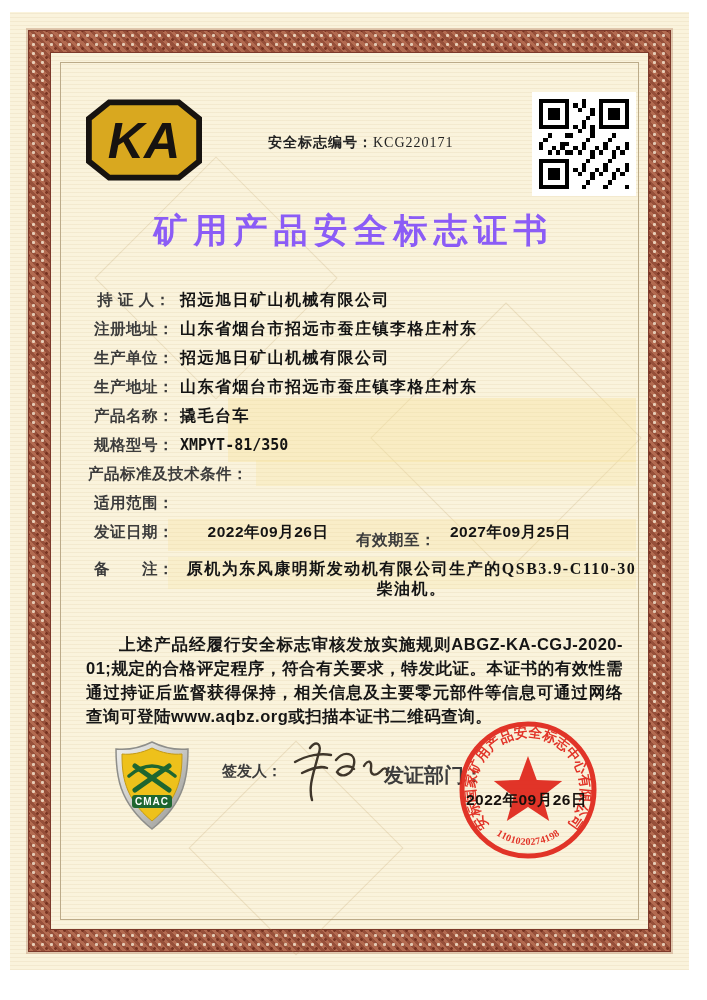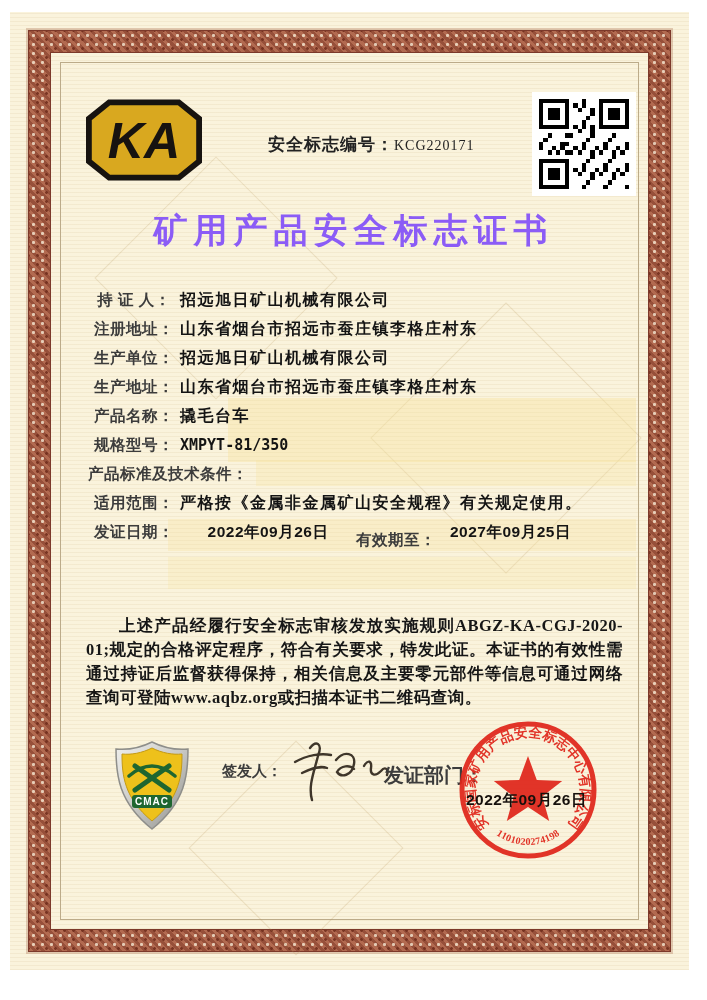--- a/index.html
+++ b/index.html
@@ -39,21 +39,21 @@
   
   .wm{position:absolute;border:1px solid rgba(183,148,92,.22);transform:rotate(45deg);pointer-events:none;}
   .wm1{left:120px;top:180px;width:170px;height:170px;}
   .wm2{left:400px;top:330px;width:190px;height:190px;}
   .wm3{left:210px;top:760px;width:150px;height:150px;}
 
   
   .ka-logo{position:absolute;left:86px;top:98px;width:116px;height:84px;}
   .mark-line{position:absolute;left:268px;top:133px;white-space:nowrap;
     font-family:"Liberation Serif",serif;color:#222;}
-  .mark-line .lbl{font-size:17px;font-weight:600;letter-spacing:1px;}
+  .mark-line .lbl{font-size:14px;font-weight:600;letter-spacing:1px;}
   .mark-line .val{font-size:14px;letter-spacing:1px;}
   .qr-wrap{position:absolute;left:532px;top:92px;width:104px;height:104px;background:#ffffff;}
   .qr-wrap svg{position:absolute;left:7px;top:7px;width:90px;height:90px;}
 
   
   .title{
     position:absolute;left:0;right:0;top:208px;text-align:center;
     font-family:"Liberation Serif","DejaVu Serif",serif;
     font-size:34px;font-weight:800;letter-spacing:6px;color:#8b5cf6;
   }
@@ -75,22 +75,22 @@
 
   
   .hl{position:absolute;pointer-events:none;}
   .hl1{left:228px;top:398px;width:408px;height:64px;background:rgba(247,226,156,.38);}
   .hl0{left:256px;top:460px;width:380px;height:26px;background:rgba(247,226,156,.28);}
   .hl2{left:168px;top:519px;width:468px;height:32px;background:rgba(247,226,156,.30);}
   .hl3{left:168px;top:557px;width:468px;height:32px;background:rgba(247,226,156,.24);}
 
   
   .para{
-    position:absolute;left:86px;right:84px;top:614px;
-    font-family:Liberation Serif, serif;
+    position:absolute;left:86px;right:84px;top:632px;
+    font-family:Liberation Sans, sans-serif;
     font-size:16.5px;line-height:24px;font-weight:600;color:#161616;
     text-align:justify;text-indent:2em;letter-spacing:.5px;
   }
 
   
   .cmac{position:absolute;left:112px;top:740px;width:80px;height:92px;}
   .signer-label{position:absolute;left:222px;top:762px;font-size:15px;font-weight:bold;color:#3c3c3c;}
   .issuer-label{position:absolute;left:384px;top:762px;font-size:20px;font-weight:bold;color:#3c3c3c;}
   .signature{position:absolute;left:282px;top:732px;width:120px;height:82px;opacity:.9;}
   .seal{position:absolute;left:438px;top:700px;width:180px;height:180px;opacity:.93;}
@@ -233,27 +233,30 @@
   </div>
   <div class="frow">
     <span class="flabel">规格型号：</span>
     <span class="fvalue latin">XMPYT-81/350</span>
   </div>
   <div class="frow">
     <span class="flabel wide">产品标准及技术条件：</span>
   </div>
   <div class="frow">
     <span class="flabel">适用范围：</span>
-    <span class="fvalue">严格按《金属非金属矿山安全规程》有关规定使用。</span>
   </div>
   <div class="frow dates">
     <span class="flabel">发证日期：</span>
     <span class="fvalue v1">2022年09月26日</span>
     <span class="flabel l2">有效期至：</span>
     <span class="fvalue">2027年09月25日</span>
+  </div>
+  <div class="frow remark">
+    <span class="flabel">备　　注：</span>
+    <span class="fvalue">原机为东风康明斯发动机有限公司生产的QSB3.9-C110-30柴油机。</span>
   </div>
 </div>
 
 <div class="para">上述产品经履行安全标志审核发放实施规则ABGZ-KA-CGJ-2020-01;规定的合格评定程序，符合有关要求，特发此证。本证书的有效性需通过持证后监督获得保持，相关信息及主要零元部件等信息可通过网络查询可登陆www.aqbz.org或扫描本证书二维码查询。</div>
 
 <svg class="cmac" viewBox="0 0 80 92">
   <defs>
     <linearGradient id="silver" x1="0" y1="0" x2="1" y2="1">
       <stop offset="0" stop-color="#f0f0ee"></stop>
         <stop offset=".5" stop-color="#c9c9c5"></stop>

